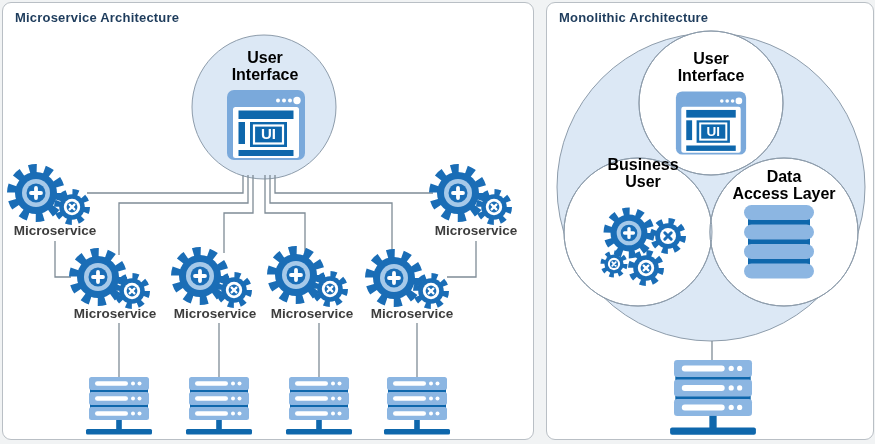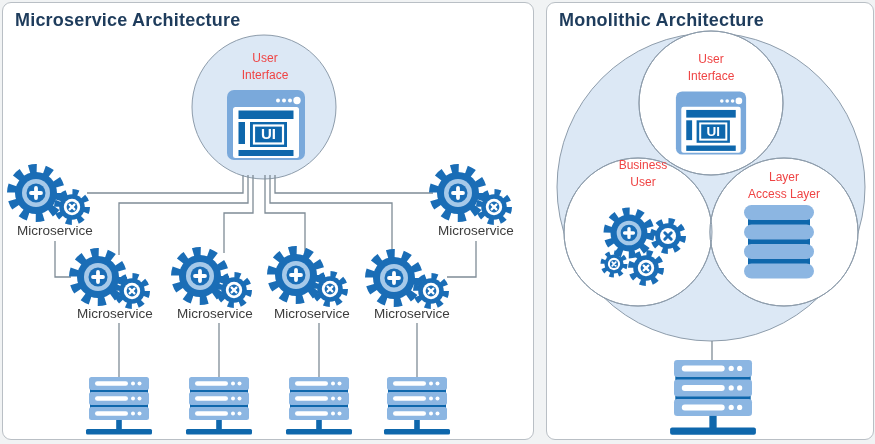--- a/index.html
+++ b/index.html
@@ -1,24 +1,24 @@
 <!DOCTYPE html>
 <html><head>
 <meta charset="utf-8">
 <style>
   html,body{margin:0;padding:0;background:#f1f3f4;font-family:"Liberation Sans",sans-serif;}
   .canvas{position:relative;width:875px;height:444px;overflow:hidden;}
   .panel{position:absolute;top:2px;height:438px;background:#fff;border:1px solid #b9bfc5;border-radius:9px;box-sizing:border-box;}
   .panel.left{left:2px;width:532px;}
   .panel.right{left:546px;width:328px;}
-  .panel h2{position:absolute;left:12px;top:7px;margin:0;font-size:18px;font-weight:bold;color:#1e3c5c;letter-spacing:.2px;z-index:3;}
+  .panel h2{position:absolute;left:12px;top:7px;margin:0;font-size:13px;font-weight:bold;color:#1e3c5c;letter-spacing:.2px;z-index:3;}
   svg.layer{position:absolute;left:0;top:0;z-index:1;}
   .lbl{position:absolute;transform:translateX(-50%);text-align:center;white-space:nowrap;z-index:2;}
-  .ms{font-size:13.5px;color:#3d3d3d;}
-  .hd{font-size:12px;font-weight:normal;color:#ef4444;line-height:16.5px;}
+  .ms{font-size:13.5px;color:#3d3d3d;font-weight:bold;}
+  .hd{font-size:16px;font-weight:bold;color:#000000;line-height:16.5px;}
   .ui-badge{font-family:"Liberation Sans",sans-serif;font-weight:bold;fill:#ffffff;text-anchor:middle;}
   .b15{font-size:15px;} .b13{font-size:13.5px;}
   .cline{stroke:#7f8c96;stroke-width:1.3;fill:none;}
   .wcirc{fill:#ffffff;stroke:#8d9cab;stroke-width:1;}
   .lens{fill:#dce8f5;}
   .ring{fill:none;stroke:#8d9cab;stroke-width:1;}
 </style>
 </head>
 <body>
 
@@ -199,18 +199,18 @@
 
     <div class="lbl hd" style="left:164px;top:48px;">
       <div>User</div>
       <div>Interface</div>
     </div>
     <div class="lbl hd" style="left:96px;top:154px;">
       <div>Business</div>
       <div>User</div>
     </div>
     <div class="lbl hd" style="left:237px;top:166px;">
-      <div>Layer</div>
+      <div>Data</div>
       <div>Access Layer</div>
     </div>
   </section>
 
 </div>
 
 </body></html>

